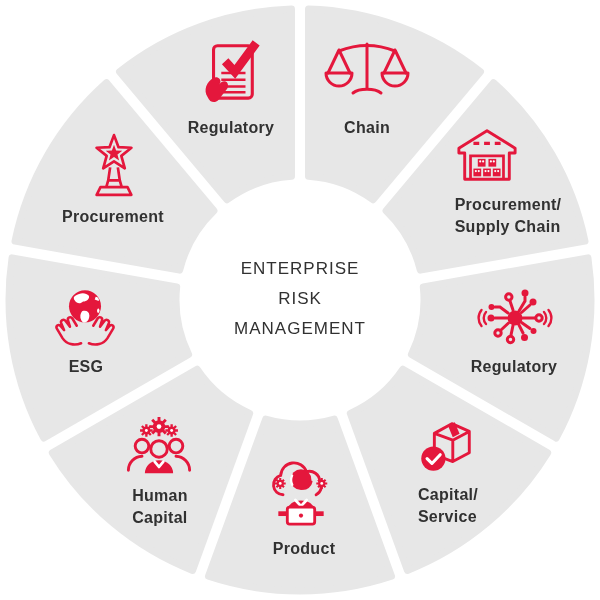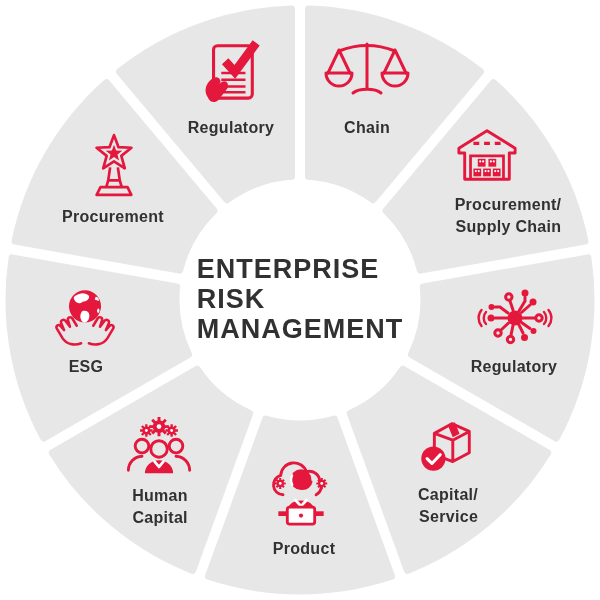--- a/index.html
+++ b/index.html
@@ -3,32 +3,32 @@
 <meta charset="utf-8">
 <style>
   html,body{margin:0;padding:0;background:#fff;}
   .stage{
     position:relative;width:600px;height:600px;overflow:hidden;background:#fff;
     font-family:"Liberation Sans", sans-serif;
   }
   .wheel{position:absolute;left:0;top:0;}
   .center-title{
     position:absolute;left:300px;top:299px;transform:translate(-50%,-50%);
-    text-align:left;white-space:pre-line;
-    font-size:27px;font-weight:700;letter-spacing:1px;line-height:30px;
+    text-align:center;white-space:pre-line;
+    font-size:17px;font-weight:400;letter-spacing:1px;line-height:30px;
     color:var(--text,#313131);
   }
   .seg{position:absolute;left:0;top:0;width:0;height:0;}
   .icon{
     position:absolute;transform:translate(-50%,-50%);
     color:var(--accent,#e4173c);line-height:0;
   }
   .seg-label{
     position:absolute;transform:translate(-50%,-50%);
-    text-align:right;white-space:pre;
+    text-align:left;white-space:pre;
     font-size:16px;font-weight:700;letter-spacing:.3px;line-height:22px;
     color:var(--text,#313131);
   }
   svg{display:block;}
 </style>
 </head>
 <body>
 
 <div class="stage">
 

